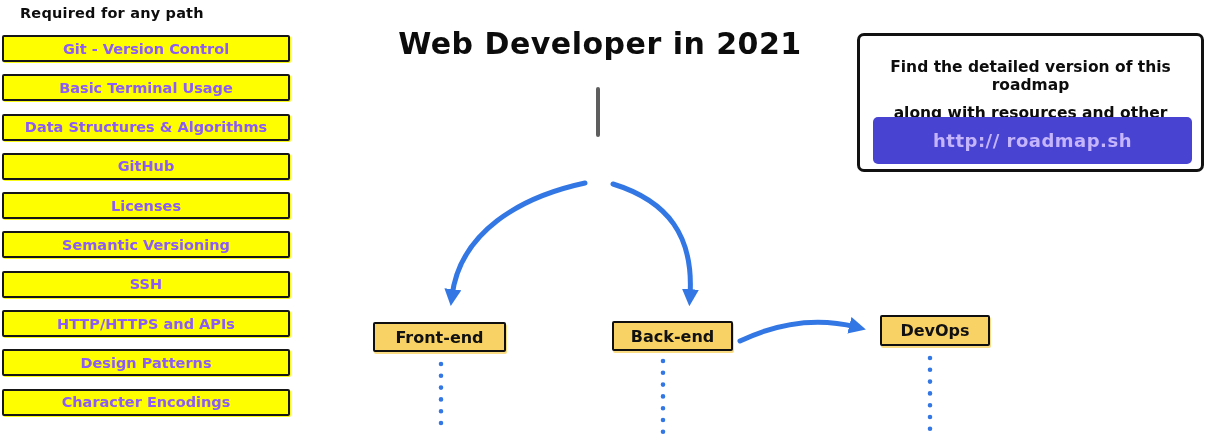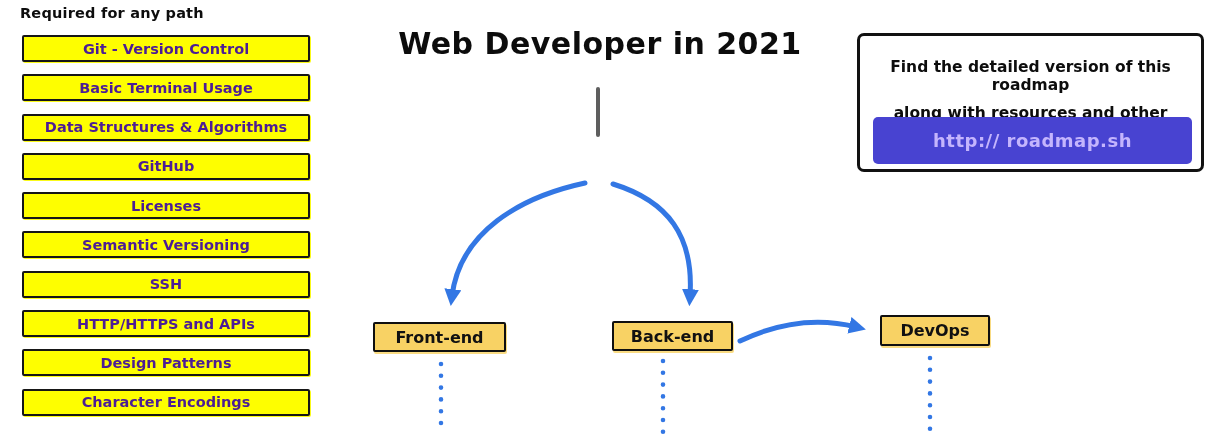--- a/index.html
+++ b/index.html
@@ -29,24 +29,23 @@
   .sidebar-items{
     position:absolute;left:2px;top:35px;width:288px;
     display:flex;flex-direction:column;gap:12.3px;
   }
   .ybox{
     height:27px;width:100%;
     background:var(--highlight-yellow);
     border:2.5px solid var(--border-dark);
     border-radius:2px;
     display:flex;align-items:center;justify-content:center;
-    font-size:14.5px;color:#4c1d95;
+    font-size:14.5px;color:#8b5cf6;
     box-shadow:1px 1px 0 rgba(250,250,0,.9);
     cursor:pointer;
-    margin-left:20px;
   }
   
   .main-title{
     position:absolute;left:390px;top:26px;width:420px;
     text-align:center;font-size:30px;letter-spacing:.5px;color:#0c0c0c;
   }
   .vline{
     position:absolute;left:596px;top:87px;width:4px;height:50px;
     background:var(--line-gray);border-radius:2px;
   }

